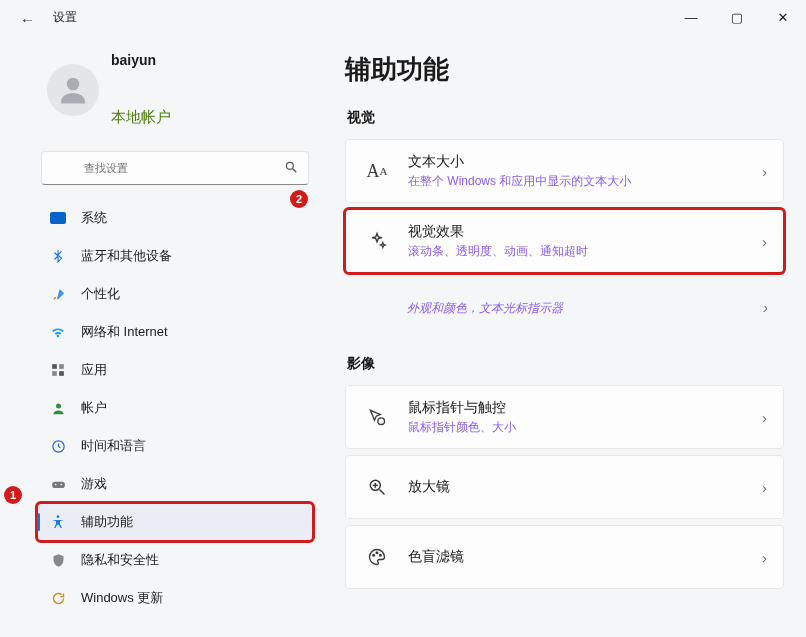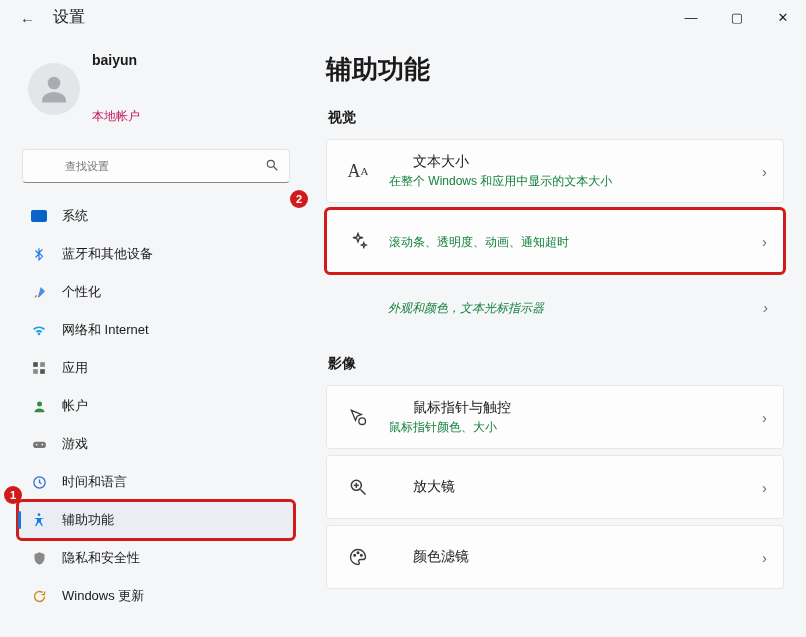--- a/index.html
+++ b/index.html
@@ -19,47 +19,47 @@
     align-items: center;
     justify-content: space-between;
     padding-left: 20px;
   }
   .titlebar-left {
     display: flex;
     align-items: center;
     gap: 18px;
   }
   .back-arrow { font-size: 15px; cursor: pointer; color:#333;}
-  .window-title { font-size: 16px; }
+  .window-title { font-size: 12px; }
   .window-controls { display: flex; }
   .win-btn {
     width: 46px; height: 34px;
     display: flex; align-items: center; justify-content: center;
     font-size: 13px; cursor: pointer;
   }
-  .content { display: flex; height: calc(100% - 34px); }
+  .content { display: flex; height: calc(100% - 34px); padding-left: 19px; }
   .sidebar {
     width: 306px;
     padding: 8px 4px 0 10px;
     border-right: none;
     overflow-y: auto;
     position: relative;
   }
   .user-block {
     display: flex; align-items: center; gap: 12px;
     padding: 10px 14px 14px 18px;
   }
   .avatar {
     width: 52px; height: 52px; border-radius: 50%;
     background: #e3e5e8;
     display: flex; align-items: center; justify-content: center;
   }
   .avatar svg { width: 36px; height: 36px; fill: #a9adb3; }
   .user-name { font-size: 14px; font-weight: 600; }
-  .user-sub { font-size: 12px; color: #be185d; margin-top: 40px; }
+  .user-sub { font-size: 15px; color: #4d7c0f; margin-top: 40px; }
   .search-box {
     margin: 10px 12px 14px 12px;
     background: #fdfdfd;
     border: 1px solid #e2e2e4;
     border-bottom: 1px solid #888;
     border-radius: 4px;
     height: 34px;
     display: flex; align-items: center;
     padding: 0 10px;
   }
@@ -112,22 +112,22 @@
     padding: 0 16px;
     margin-bottom: 6px;
     cursor: pointer;
     position: relative;
   }
   .card .c-icon {
     width: 30px; height: 30px; display:flex; align-items:center; justify-content:center;
     margin-right: 16px; color:#3b3b3b; font-size:18px;
   }
   .card .c-text { flex: 1; }
-  .card .c-title { font-size: 14px; font-weight: 500; margin-left: 24px;}
-  .card .c-sub { font-size: 12px; color: #15803d; margin-top: 2px;}
+  .card .c-title { font-size: 14px; font-weight: 500;}
+  .card .c-sub { font-size: 12px; color: #8b5cf6; margin-top: 2px;}
   .card .chev { color: #6a6d73; font-size: 15px; }
   .card.highlight {
     outline: 3px solid #d11a1a;
     outline-offset: -1px;
   }
   .card.stubby { height: 56px; font-style: italic; }
   .badge-num {
     position: absolute;
     width: 18px; height: 18px; border-radius: 50%;
     background: #d11a1a; color: #fff;
@@ -224,38 +224,38 @@
       </li>
       <li class="nav-item">
         <span class="icon-slot">
           <svg width="15" height="15" viewBox="0 0 24 24" fill="#2f8f3f">
               <circle cx="12" cy="8" r="4"></circle>
               <path d="M4 21c0-4 3.5-6 8-6s8 2 8 6z"></path>
             </svg>
         </span>
         <span>帐户</span>
       </li>
+      <li class="nav-item">
+        <span class="icon-slot">
+          <svg width="15" height="15" viewBox="0 0 24 24" fill="none" stroke="#2a6bcc" stroke-width="2">
+              <circle cx="12" cy="12" r="9"></circle>
+              <path d="M12 7v5l3 2"></path>
+            </svg>
+        </span>
+        <span>时间和语言</span>
+      </li>
       <li class="nav-item" style="position:relative">
         <span class="icon-slot">
           <svg width="17" height="17" viewBox="0 0 24 24" fill="#777">
               <rect x="3" y="8" width="18" height="9" rx="4"></rect>
               <circle cx="8" cy="12" r="1.2" fill="#fff"></circle>
               <circle cx="16" cy="12" r="1.2" fill="#fff"></circle>
             </svg>
         </span>
         <span>游戏</span>
-      </li>
-      <li class="nav-item">
-        <span class="icon-slot">
-          <svg width="15" height="15" viewBox="0 0 24 24" fill="none" stroke="#2a6bcc" stroke-width="2">
-              <circle cx="12" cy="12" r="9"></circle>
-              <path d="M12 7v5l3 2"></path>
-            </svg>
-        </span>
-        <span>时间和语言</span>
       </li>
       <li class="nav-item active highlight">
         <span class="icon-slot">
           <svg width="16" height="16" viewBox="0 0 24 24" fill="#1a7de7">
               <circle cx="12" cy="4" r="2"></circle>
               <path d="M4 9h16l-5 2v4l3 6h-2l-3-5h-2l-3 5H6l3-6v-4z"></path>
             </svg>
         </span>
         <span>辅助功能</span>
       </li>
@@ -293,20 +293,21 @@
     </div>
 
     <div class="card highlight">
       <span class="c-icon">
         <svg width="20" height="20" viewBox="0 0 24 24" fill="none" stroke="#3b3b3b" stroke-width="1.6">
             <path d="M12 3l1.5 4L18 8l-4.5 1L12 13l-1.5-4L6 8l4.5-1z"></path>
             <path d="M19 14l.8 2 2 .8-2 .8-.8 2-.8-2-2-.8 2-.8z"></path>
           </svg>
       </span>
       <div class="c-text">
+        <div class="c-title">视觉效果</div>
         <div class="c-sub">滚动条、透明度、动画、通知超时</div>
       </div>
       <span class="chev">›</span>
     </div>
 
     <div class="card stubby" style="border:none;background:transparent">
       <span class="c-icon"></span>
       <div class="c-text">
         <div class="c-sub">外观和颜色，文本光标指示器</div>
       </div>
@@ -347,21 +348,21 @@
     <div class="card">
       <span class="c-icon">
         <svg width="20" height="20" viewBox="0 0 24 24" fill="none" stroke="#3b3b3b" stroke-width="1.6">
             <path d="M12 3a9 9 0 100 18c2 0 2-2 1-3s0-3 2-3h3a3 3 0 003-3 9 9 0 00-9-9z"></path>
             <circle cx="8" cy="10" r="1" fill="#3b3b3b"></circle>
             <circle cx="12" cy="7" r="1" fill="#3b3b3b"></circle>
             <circle cx="16" cy="10" r="1" fill="#3b3b3b"></circle>
           </svg>
       </span>
       <div class="c-text">
-        <div class="c-title">颜色滤镜</div>
+        <div class="c-title">色盲滤镜</div>
       </div>
       <span class="chev">›</span>
     </div>
   </div>
 </div>
 
 <div class="badge-num" style="left:4px; top:486px">1</div>
 <div class="badge-num" style="left:290px; top:190px">2</div>
 
 </body></html>

